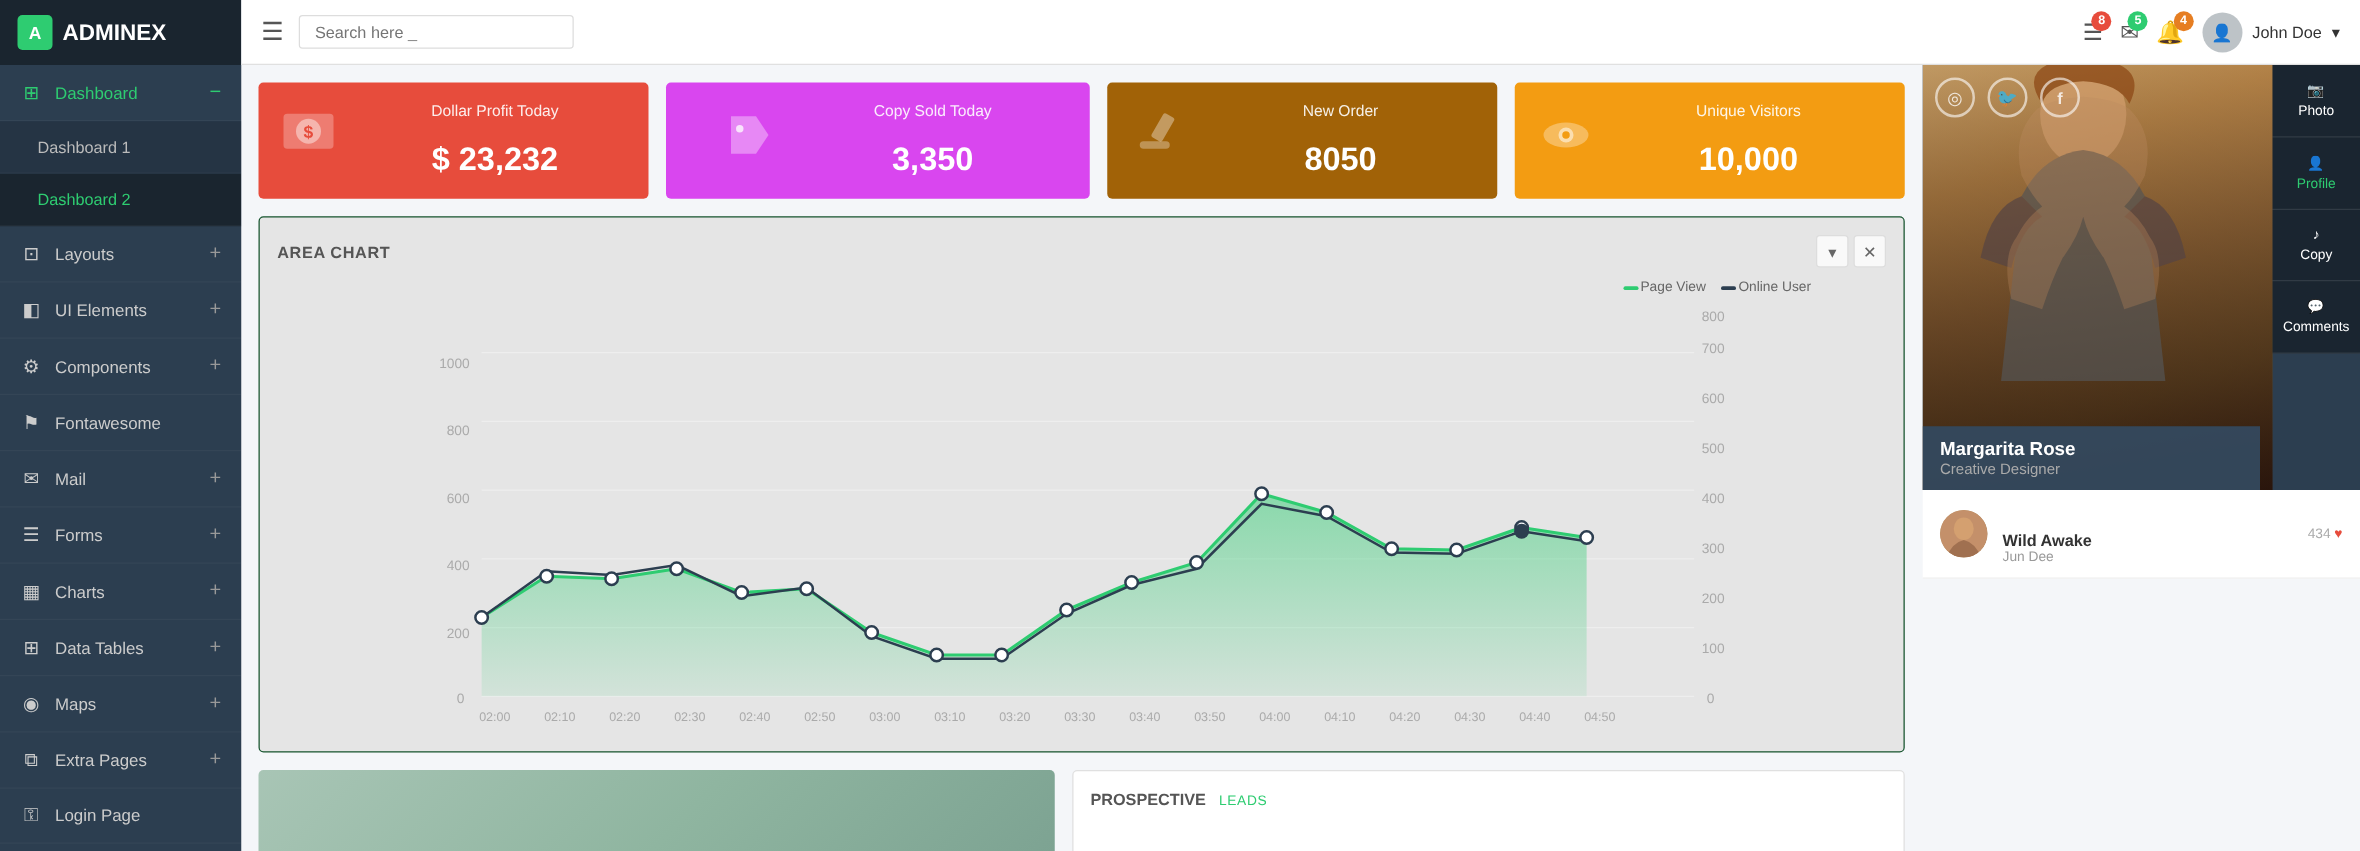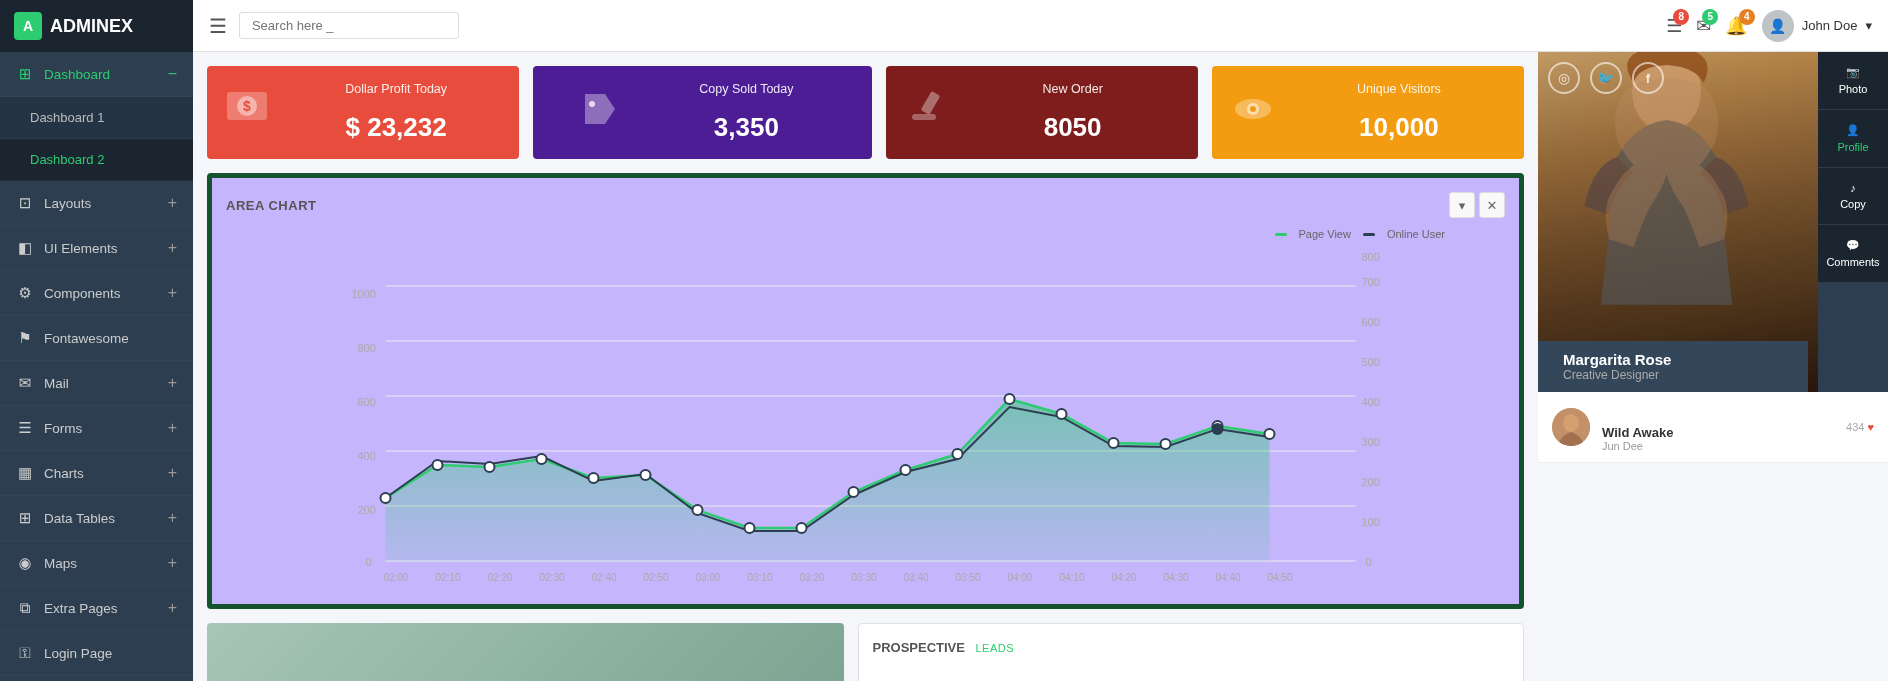--- a/index.html
+++ b/index.html
@@ -135,36 +135,36 @@
       flex: 1;
       border-radius: 4px;
       padding: 16px 18px;
       display: flex;
       align-items: center;
       gap: 16px;
       color: #fff;
       min-height: 80px;
     }
     .stat-card.red { background: #e74c3c; }
-    .stat-card.cyan { background: #4c1d95; padding-left: 44px; }
-    .stat-card.teal { background: #7f1d1d; }
+    .stat-card.cyan { background: #d946ef; padding-left: 44px; }
+    .stat-card.teal { background: #a16207; }
     .stat-card.yellow { background: #f39c12; }
     .stat-card-icon {
       font-size: 34px;
       opacity: 0.9;
     }
     .stat-card-info { flex: 1; text-align: center; }
     .stat-card-label { font-size: 12.5px; opacity: 0.9; }
     .stat-card-value { font-size: 26px; font-weight: bold; margin-top: 16px; }
 
     
     .chart-panel {
-      background: #c4b5fd;
+      background: #e5e5e5;
       border-radius: 4px;
-      border: 5px solid #14532d;
+      border: 1px solid #14532d;
       padding: 14px;
     }
     .chart-header {
       display: flex;
       justify-content: space-between;
       align-items: center;
       margin-bottom: 10px;
     }
     .chart-title { font-size: 13px; font-weight: bold; color: #555; letter-spacing: 0.5px; }
     .chart-actions { display: flex; gap: 4px; }
@@ -175,21 +175,21 @@
       width: 26px; height: 26px;
       cursor: pointer;
       display: flex; align-items: center; justify-content: center;
       font-size: 13px; color: #666;
     }
     .chart-container { position: relative; }
     .chart-legend {
       display: flex; gap: 12px; margin-bottom: 6px; font-size: 11px; color: #666;
       justify-content: flex-end; padding-right: 60px;
     }
-    .legend-item { display: flex; align-items: center; gap: 12px; }
+    .legend-item { display: flex; align-items: center; gap: 2px; }
     .legend-dot { width: 12px; height: 3px; border-radius: 2px; }
 
     
     .right-sidebar {
       width: 350px;
       min-width: 350px;
       display: flex;
       flex-direction: column;
       overflow-y: auto;
     }
@@ -223,21 +223,21 @@
       padding: 14px 0;
       display: flex; flex-direction: column; align-items: center; gap: 4px;
       cursor: pointer;
       font-size: 18px; color: #fff;
       border-bottom: 1px solid rgba(255,255,255,0.1);
     }
     .profile-right-icon span { font-size: 11px; }
     .profile-right-icon.active-icon { color: #2ecc71; }
     .profile-info {
       background: rgba(52,73,94,0.95);
-      padding: 10px 25px;
+      padding: 10px 14px;
       position: absolute;
       bottom: 0; left: 0; right: 80px; margin-top: 40px;
     }
     .profile-name { color: #fff; font-size: 15px; font-weight: bold; }
     .profile-role { color: #aaa; font-size: 12px; }
 
     
     .song-item {
       display: flex;
       align-items: center;

